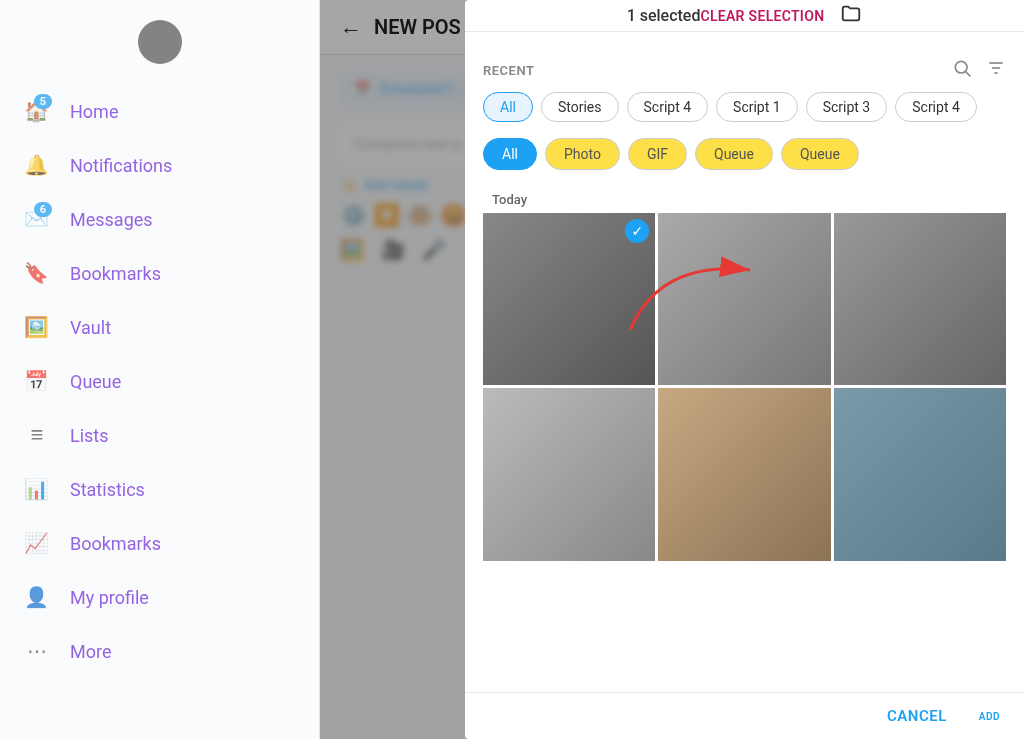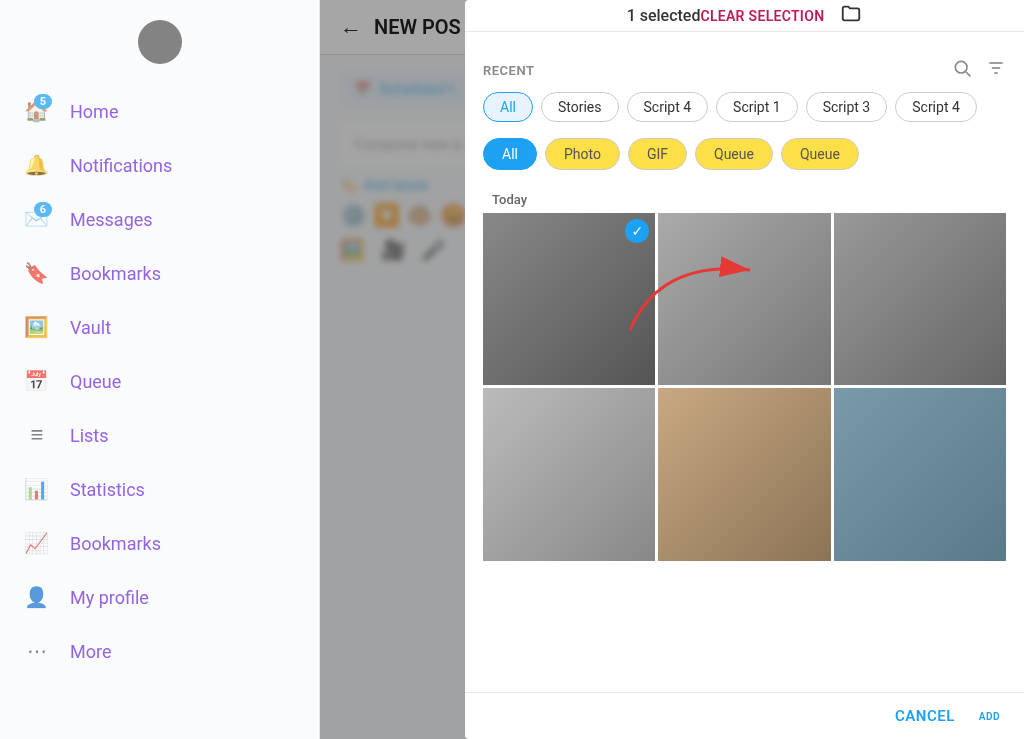--- a/index.html
+++ b/index.html
@@ -314,21 +314,21 @@
       pointer-events: none;
     }
 
     
     .dialog-footer {
       display: flex;
       align-items: center;
       justify-content: flex-end;
       padding: 14px 24px;
       border-top: 1px solid #e8e8e8;
-      gap: 24px;
+      gap: 32px;
     }
     .footer-cancel-btn {
       font-size: 15px;
       font-weight: 600;
       color: #1da1f2;
       cursor: pointer;
       letter-spacing: 0.5px;
     }
     .footer-add-btn {
       font-size: 10px;

